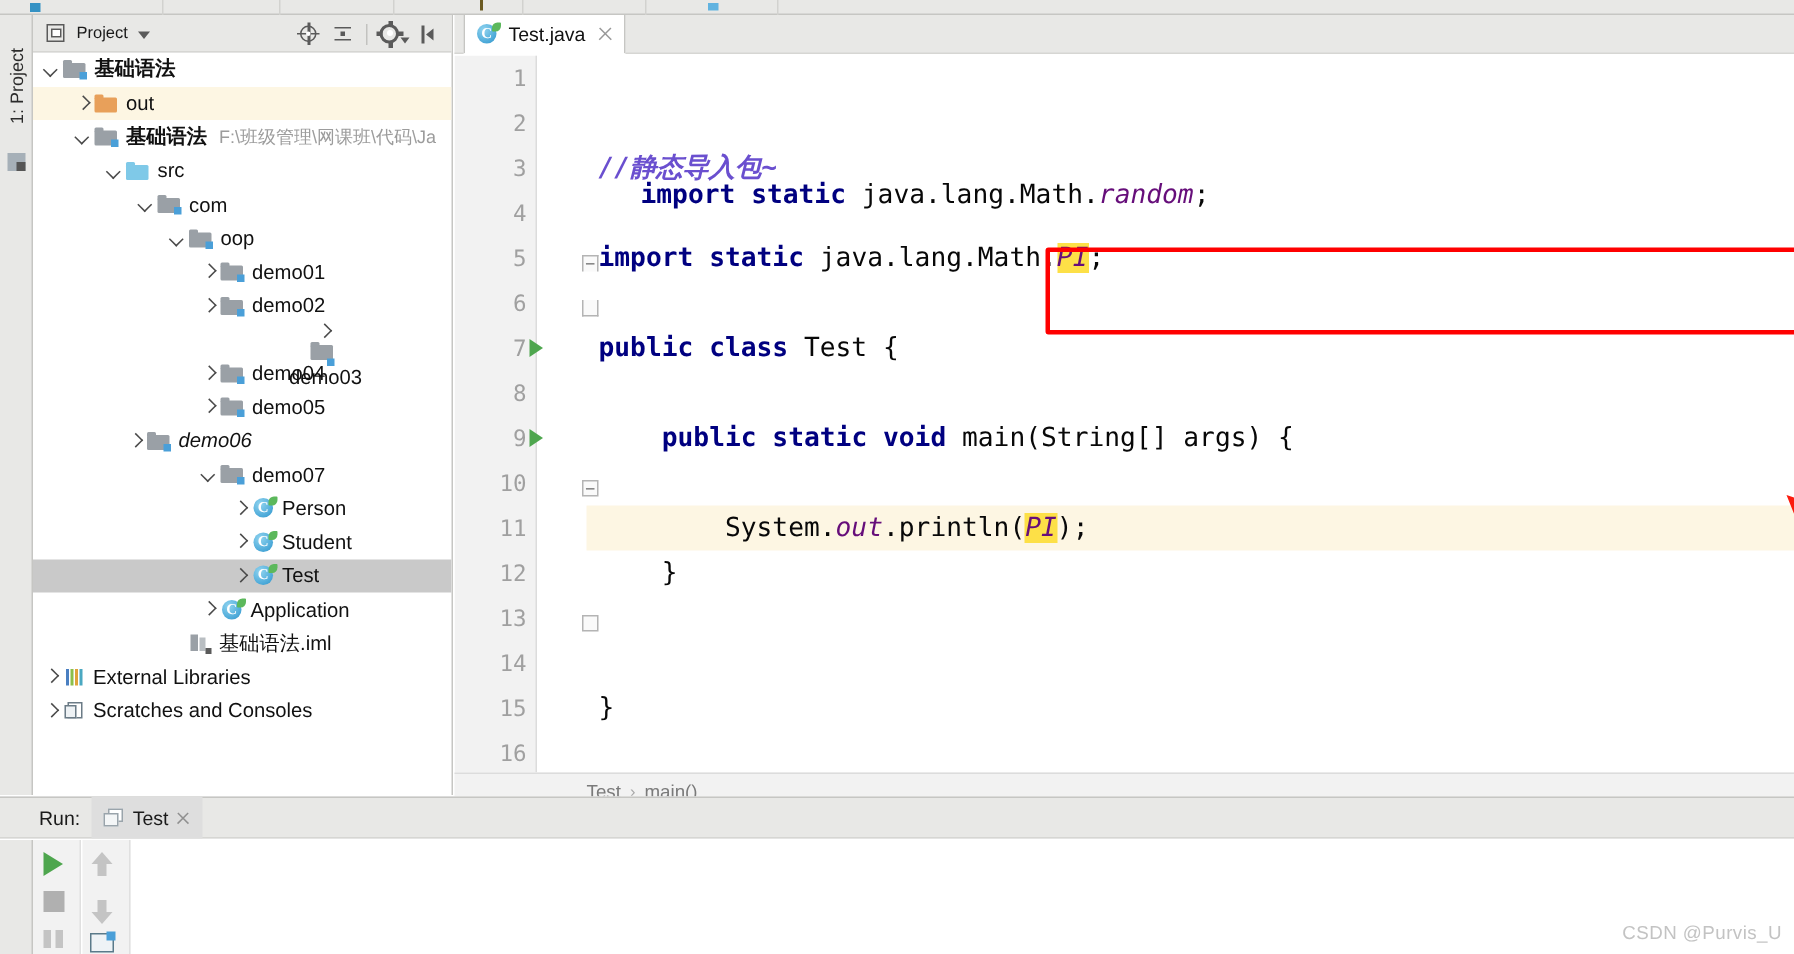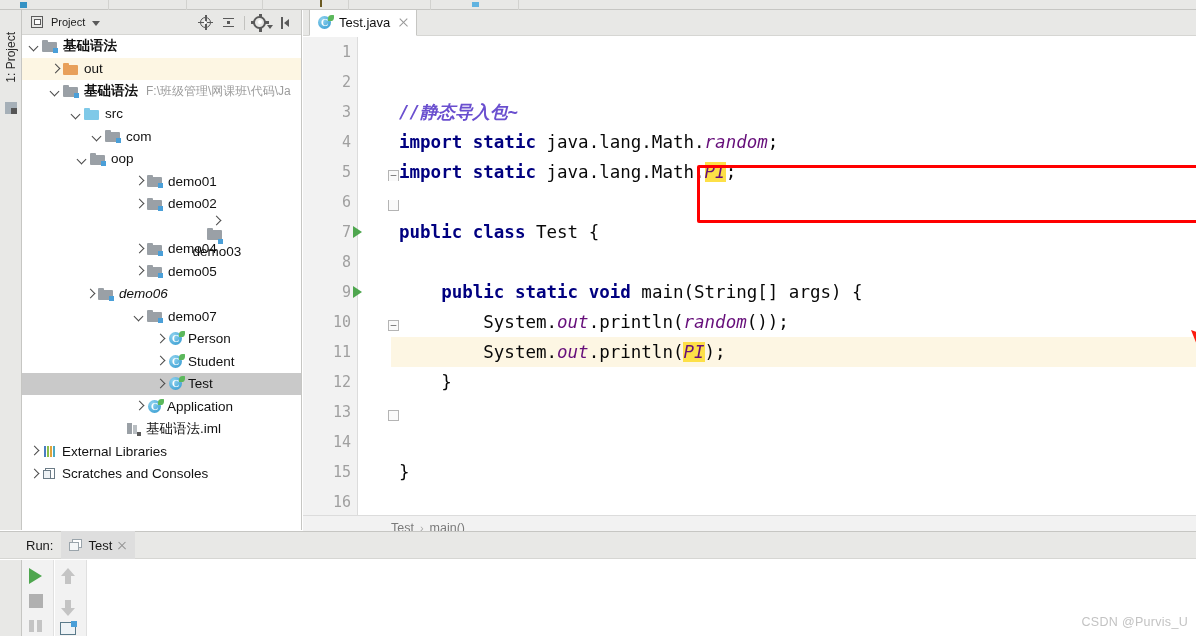--- a/index.html
+++ b/index.html
@@ -366,21 +366,21 @@
           <span class="tlabel">src</span>
         </div>
         <div class="trow" style="padding-left: 69px;">
           <span class="chev down"></span>
           <span class="ficon f-gray">
             <span class="tab"></span>
             <span class="body"></span>
           </span>
           <span class="tlabel">com</span>
         </div>
-        <div class="trow" style="padding-left: 54px;">
+        <div class="trow" style="padding-left: 90px;">
           <span class="chev down"></span>
           <span class="ficon f-gray">
             <span class="tab"></span>
             <span class="body"></span>
           </span>
           <span class="tlabel">oop</span>
         </div>
         <div class="trow" style="padding-left: 111px;">
           <span class="chev"></span>
           <span class="ficon f-gray">
@@ -528,27 +528,26 @@
           <div class="lnum" style="top: 330px;">12</div>
           <div class="lnum" style="top: 360px;">13</div>
           <div class="lnum" style="top: 390px;">14</div>
           <div class="lnum" style="top: 420px;">15</div>
           <div class="lnum" style="top: 450px;">16</div>
         </div>
       <div class="gutter2"></div>
       <div class="codelines">
           <div class="cl" style="top: 30px;"></div>
           <div class="cl" style="top: 60px;"><span class="cmt">//静态导入包~</span></div>
-          <div class="cl" style="top: 90px;"><span class="kw">import static </span><span>java.lang.Math.</span><span class="fld">random</span><span>;</span></div>
+          <div class="cl" style="top: 78px; margin-left: 28px;"><span class="kw">import static </span><span>java.lang.Math.</span><span class="fld">random</span><span>;</span></div>
           <div class="cl" style="top: 120px;"><span class="kw">import static </span><span>java.lang.Math.</span><span class="fldhl">PI</span><span>;</span></div>
           <div class="cl" style="top: 150px;"></div>
           <div class="cl" style="top: 180px;"><span class="kw">public class </span><span>Test {</span></div>
           <div class="cl" style="top: 210px;"></div>
           <div class="cl" style="top: 240px;"><span>    </span><span class="kw">public static void </span><span>main(String[] args) {</span></div>
-          <div class="cl" style="top: 270px;"><span>        System.</span><span class="fld">out</span><span>.println(</span><span class="fld">random</span><span>());</span></div>
           <div class="cl hlline" style="top: 300px;"><span>        System.</span><span class="fld">out</span><span>.println(</span><span class="fldhl">PI</span><span>);</span></div>
           <div class="cl" style="top: 330px;"><span>    }</span></div>
           <div class="cl" style="top: 360px;"></div>
           <div class="cl" style="top: 390px;"></div>
           <div class="cl" style="top: 420px;"><span>}</span></div>
           <div class="cl" style="top: 450px;"></div>
         </div>
 
       <div class="foldmark top" style="top:133px">−</div>
       <div class="foldmark bot" style="top:163px"></div>

